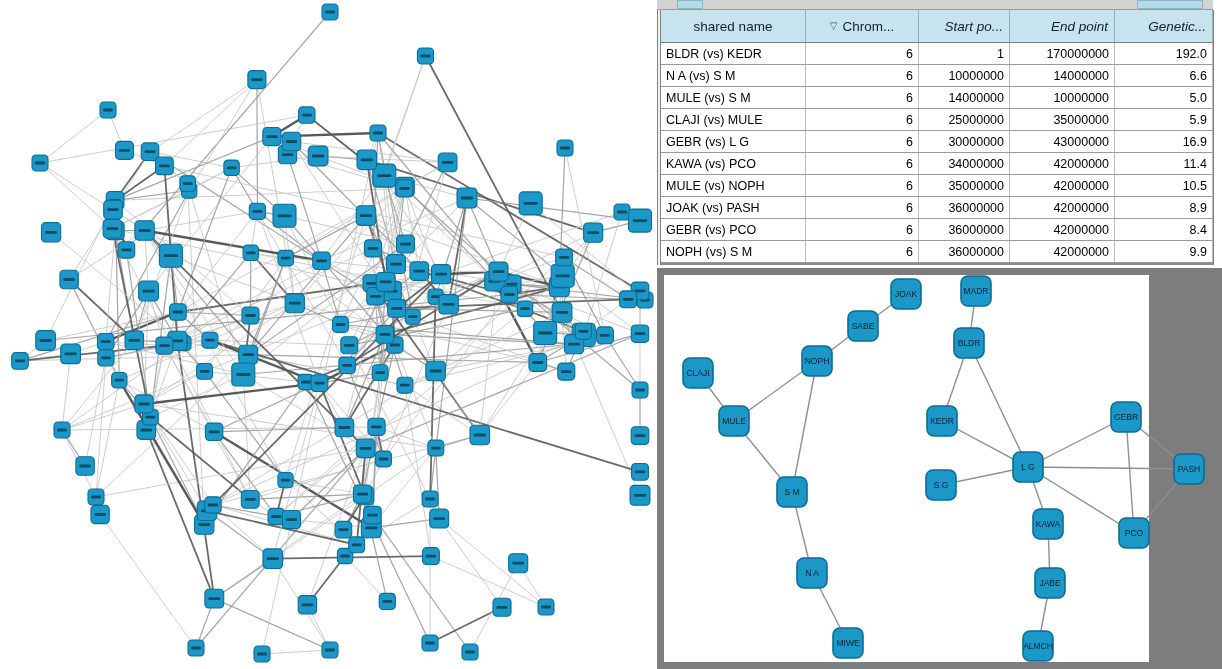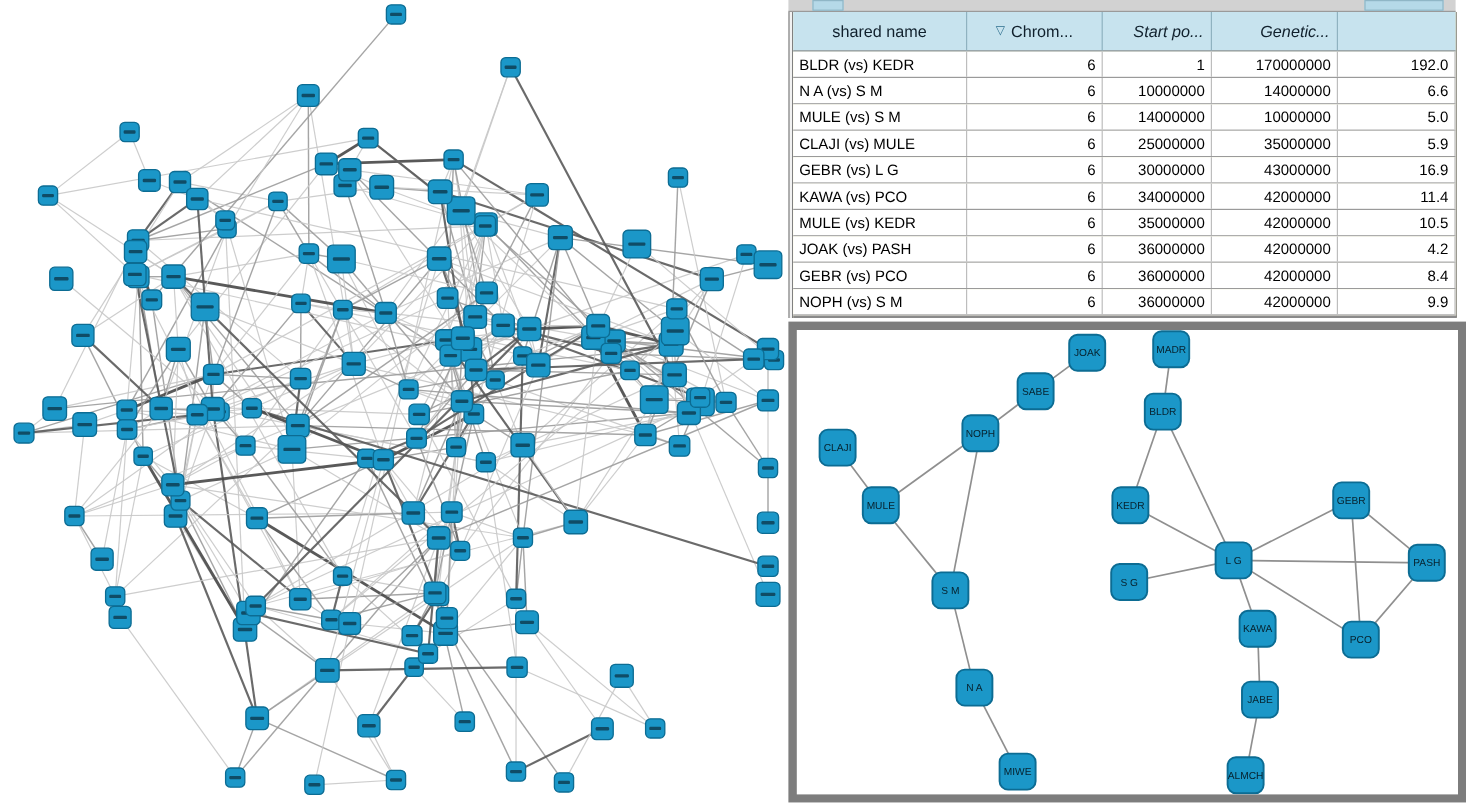--- a/index.html
+++ b/index.html
@@ -17,21 +17,21 @@
   #right-col { position:absolute; left:657px; top:0; width:565px; height:669px; background:#ffffff; }
 
   
   #table-panel { position:absolute; left:0; top:0; width:565px; }
   .top-strip { position:relative; height:10px; width:556px; background:#d2d2d2; border-bottom:1px solid #9a9a9a; }
   .strip-cap { position:absolute; top:0; height:9px; background:#b5d9e8; border:1px solid #8fb6c6; }
   .cap-left  { left:20px;  width:26px; }
   .cap-right { right:10px; width:66px; }
   .tbl-wrap { display:flex; }
   .tbl-gutter { width:4px; background:#f2f2f2; border-left:1px solid #808080; border-right:1px solid #808080; }
-  .tbl { width:553px; border-right:1px solid #808080; border-bottom:2px solid #8a8a8a; background:#fef9c3; }
+  .tbl { width:553px; border-right:1px solid #808080; border-bottom:2px solid #8a8a8a; background:#0369a1; }
   .grid-row { display:grid; grid-template-columns:145px 113px 91px 105px 98px; }
   .tbl-header { background:#c7e3ee; height:33px; border-bottom:1px solid #7e7e7e; }
   .th {
     display:flex; align-items:center; justify-content:center;
     font-size:13.5px; color:#10202c; border-right:1px solid #8fb2c0;
     padding:0 6px; white-space:nowrap; overflow:hidden;
   }
   .th.al-right { justify-content:flex-end;font-style:italic; }
   .filter-ic { font-size:10px; color:#2e6f8e; margin-right:5px; line-height:1; }
   .tr { height:22px; background:#ffffff; border-bottom:1px solid #9a9a9a; }
@@ -40,21 +40,21 @@
     border-right:1px solid #bdbdbd; padding:0 5px; white-space:nowrap; overflow:hidden;
   }
   .td.al-right { justify-content:flex-end; }
   .td.al-left  { justify-content:flex-start; }
 
   
   #net-panel {
     position:absolute; left:0; top:268px; width:565px; height:401px;
     background:#7d7d7d; padding:7px;
   }
-  #net-panel .inner { width:551px; height:387px; background:#ffffff; }
+  #net-panel .inner { width:485px; height:387px; background:#ffffff; }
   text { pointer-events:none; }
 </style>
 </head>
 <body>
 
 <div id="app">
 
   <div id="left-panel">
     <svg id="big-net" width="657" height="669" viewBox="0 0 657 669">
         <line x1="385.7" y1="281.9" x2="371.5" y2="283.3" stroke="#c8c8c8" stroke-width="1" stroke-opacity="0.9"></line>
@@ -1153,20 +1153,23 @@
                 <span>shared name</span>
               </div>
               <div class="th">
                 <span class="filter-ic">▽</span>
                 <span>Chrom...</span>
               </div>
               <div class="th al-right">
                 <span>Start po...</span>
               </div>
               <div class="th al-right">
+                <span>End point</span>
+              </div>
+              <div class="th al-right">
                 <span>Genetic...</span>
               </div>
             </div>
           <div id="tblBody">
               <div class="grid-row tr">
                 <div class="td al-left">BLDR (vs) KEDR</div>
                 <div class="td al-right">6</div>
                 <div class="td al-right">1</div>
                 <div class="td al-right">170000000</div>
                 <div class="td al-right">192.0</div>
@@ -1200,32 +1203,32 @@
                 <div class="td al-right">16.9</div>
               </div>
               <div class="grid-row tr">
                 <div class="td al-left">KAWA (vs) PCO</div>
                 <div class="td al-right">6</div>
                 <div class="td al-right">34000000</div>
                 <div class="td al-right">42000000</div>
                 <div class="td al-right">11.4</div>
               </div>
               <div class="grid-row tr">
-                <div class="td al-left">MULE (vs) KEDR</div>
+                <div class="td al-left">MULE (vs) NOPH</div>
                 <div class="td al-right">6</div>
                 <div class="td al-right">35000000</div>
                 <div class="td al-right">42000000</div>
                 <div class="td al-right">10.5</div>
               </div>
               <div class="grid-row tr">
                 <div class="td al-left">JOAK (vs) PASH</div>
                 <div class="td al-right">6</div>
                 <div class="td al-right">36000000</div>
                 <div class="td al-right">42000000</div>
-                <div class="td al-right">4.2</div>
+                <div class="td al-right">8.9</div>
               </div>
               <div class="grid-row tr">
                 <div class="td al-left">GEBR (vs) PCO</div>
                 <div class="td al-right">6</div>
                 <div class="td al-right">36000000</div>
                 <div class="td al-right">42000000</div>
                 <div class="td al-right">8.4</div>
               </div>
               <div class="grid-row tr">
                 <div class="td al-left">NOPH (vs) S M</div>

